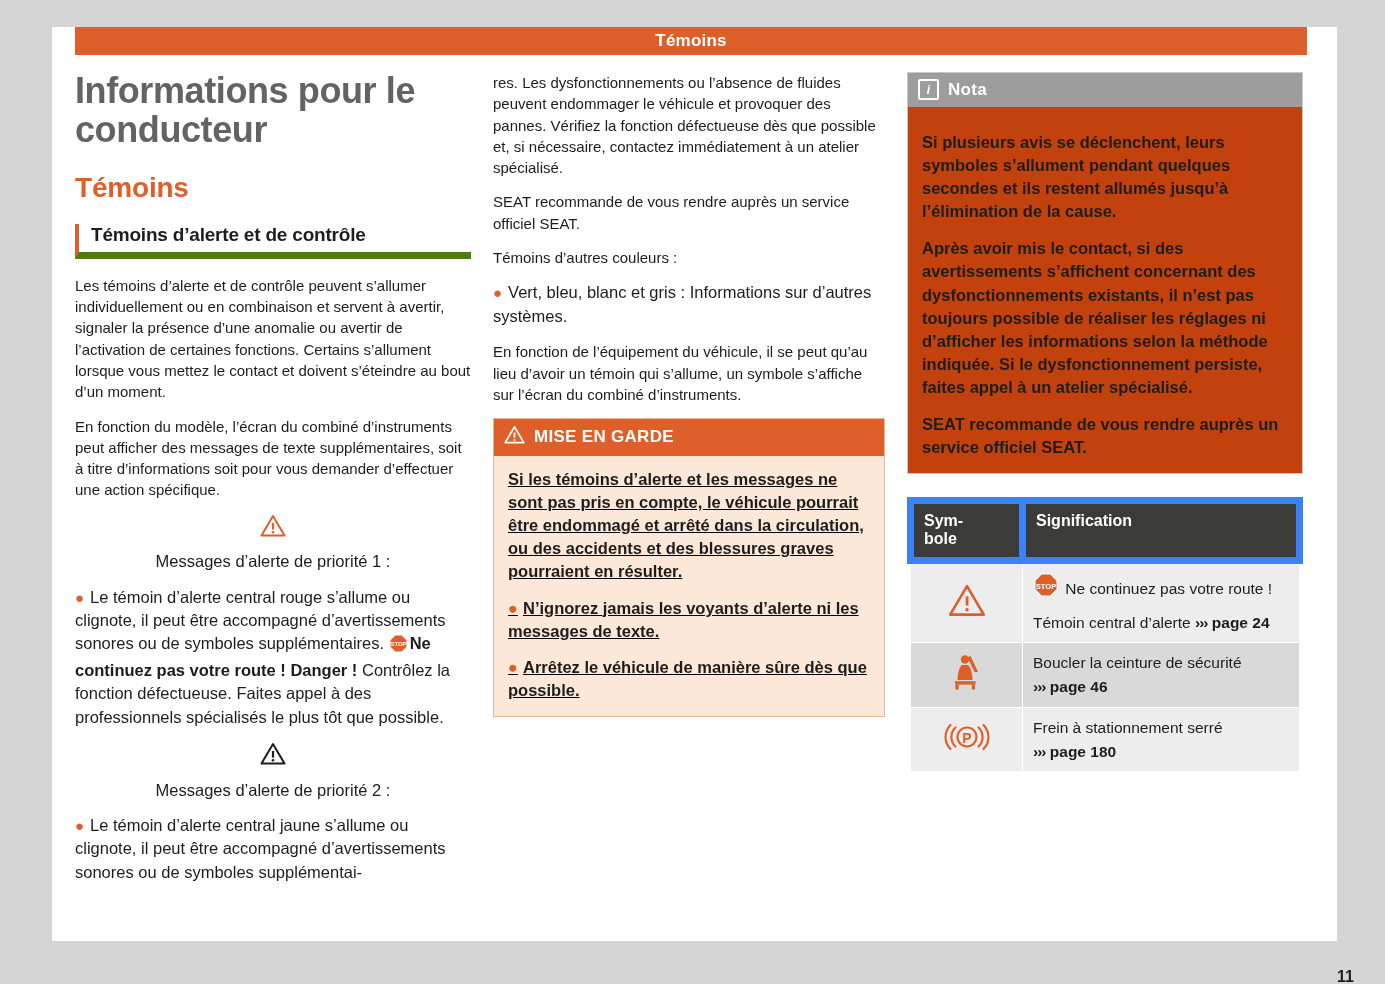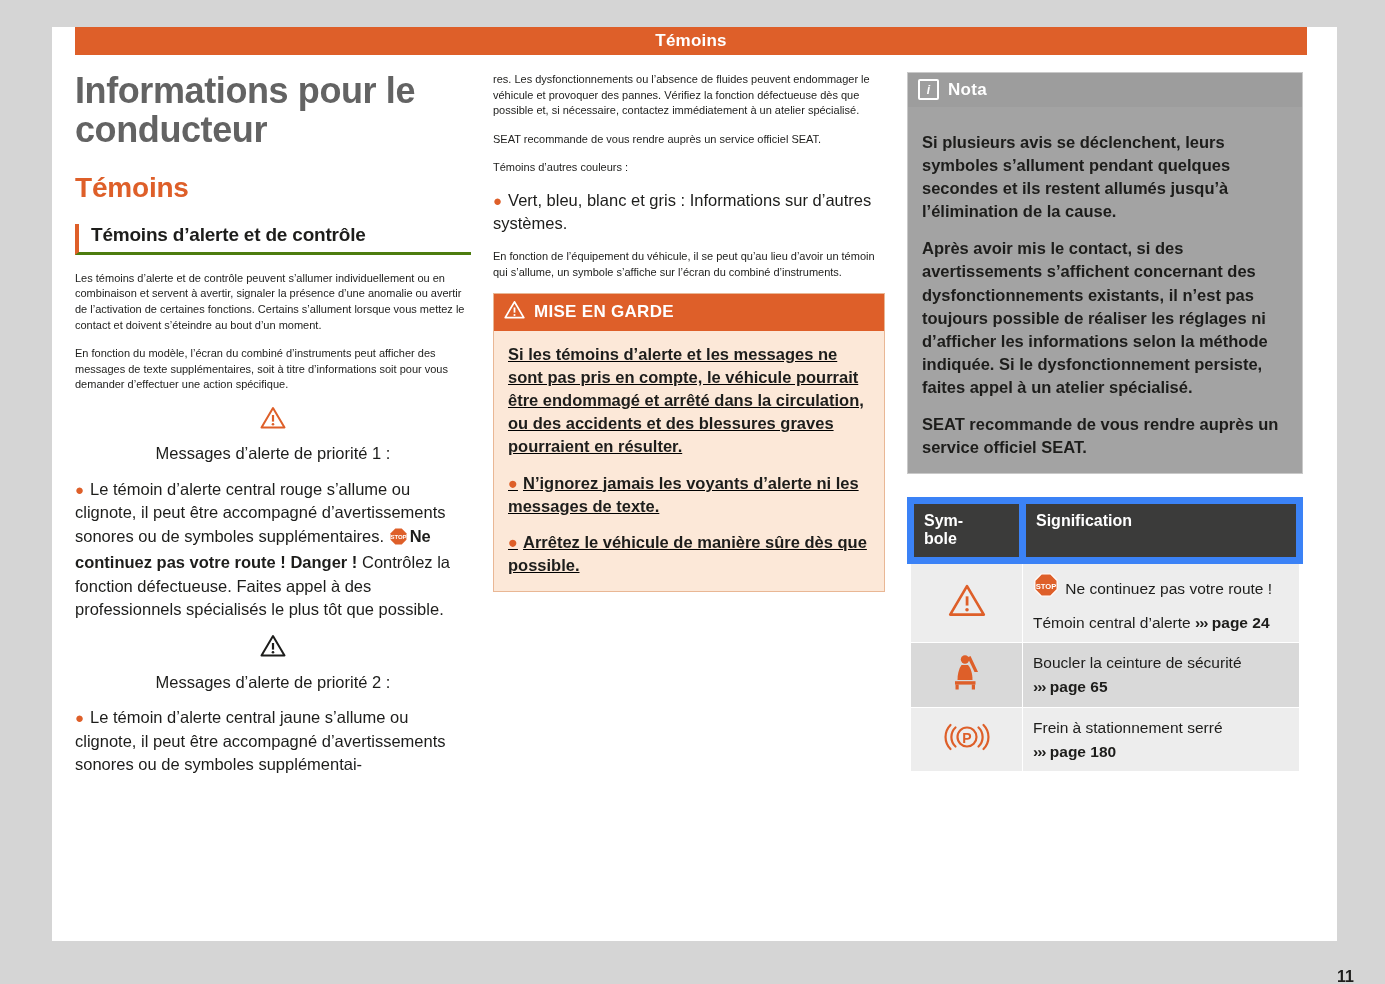--- a/index.html
+++ b/index.html
@@ -78,34 +78,34 @@
   }
   .h2 {
     font-size: 28px;
     font-weight: bold;
     color: #de5f29;
     letter-spacing: -.2px;
     margin: 0 0 20px 0;
   }
   .h3-wrap {
     border-left: 4px solid #de5f29;
-    border-bottom: 3px solid #4d7c0f;
+    border-bottom: 7px solid #4d7c0f;
     padding: 0 0 6px 12px;
     margin: 0 0 16px 0;
   }
   .h3 {
     font-size: 19px;
     font-weight: bold;
     color: #1d1d1b;
     letter-spacing: -.2px;
   }
 
   
   p.body {
-    font-size: 11px;
+    font-size: 15px;
     line-height: 1.42;
     color: #1d1d1b;
     margin: 0 0 13px 0;
     text-align: left;
   }
   .bullet {
     font-size: 16.5px;
     line-height: 1.42;
     color: #1d1d1b;
     margin: 0 0 13px 0;
@@ -190,21 +190,21 @@
     width: 17px;
     height: 17px;
     border: 2px solid #ffffff;
     border-radius: 2px;
     font-size: 12px;
     font-style: italic;
     font-weight: bold;
     line-height: 1;
   }
   .nota-body {
-    background: #a3a3a3;
+    background: #c2410c;
     padding: 24px 14px 12px 14px;
   }
   .nota-body p {
     font-size: 16.5px;
     font-weight: bold;
     line-height: 1.40;
     color: #1d1d1b;
     margin: 0 0 14px 0;
   }
   .nota-body p:last-child { margin-bottom: 2px; }
@@ -397,21 +397,21 @@
                 <rect x="5.5" y="31.5" width="3.2" height="5" fill="#de5f29"></rect>
                 <rect x="21.8" y="31.5" width="3.2" height="5" fill="#de5f29"></rect>
               </svg>
             </span>
           </td>
           <td>
             <div>
               <span>Boucler la ceinture de sécurité</span>
             </div>
             <div style="margin-top:3px">
-              <span class="page-ref"><span class="chev">›››</span> <span>page 65</span></span>
+              <span class="page-ref"><span class="chev">›››</span> <span>page 46</span></span>
             </div>
           </td>
         </tr>
         <tr class="odd">
           <td class="sym-cell">
             <span>
               <svg width="48" height="34" viewBox="0 0 48 34">
                 <circle cx="24" cy="17" r="9.5" fill="none" stroke="#de5f29" stroke-width="2.2"></circle>
                 <text x="24" y="22.5" font-family="Liberation Sans, sans-serif" font-size="14" font-weight="bold" fill="#de5f29" text-anchor="middle">P</text>
                 <path d="M12.5 7.5 A13 13 0 0 0 12.5 26.5" fill="none" stroke="#de5f29" stroke-width="2.2" stroke-linecap="round"></path>

